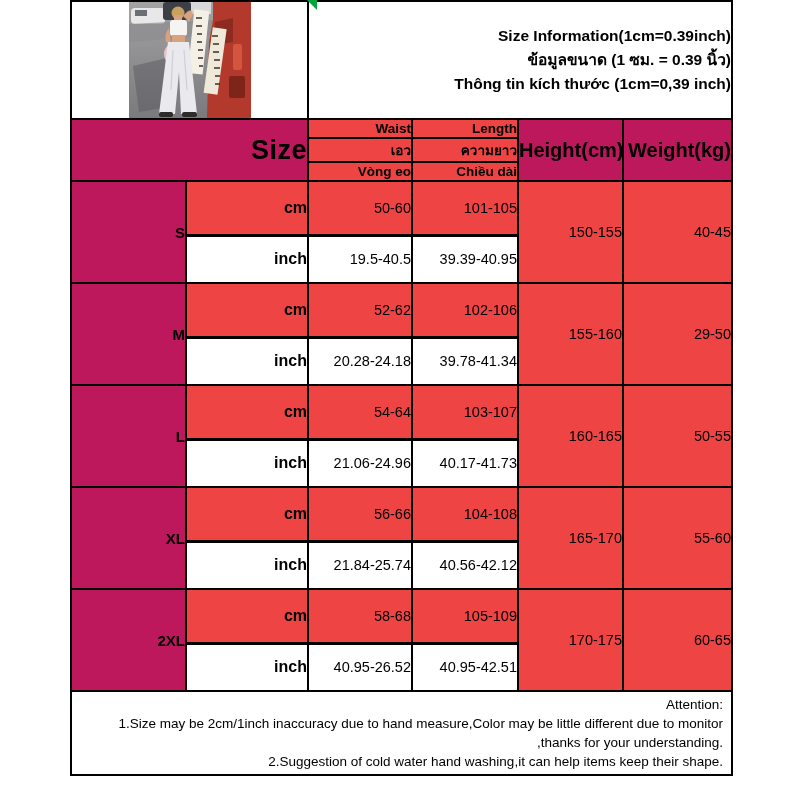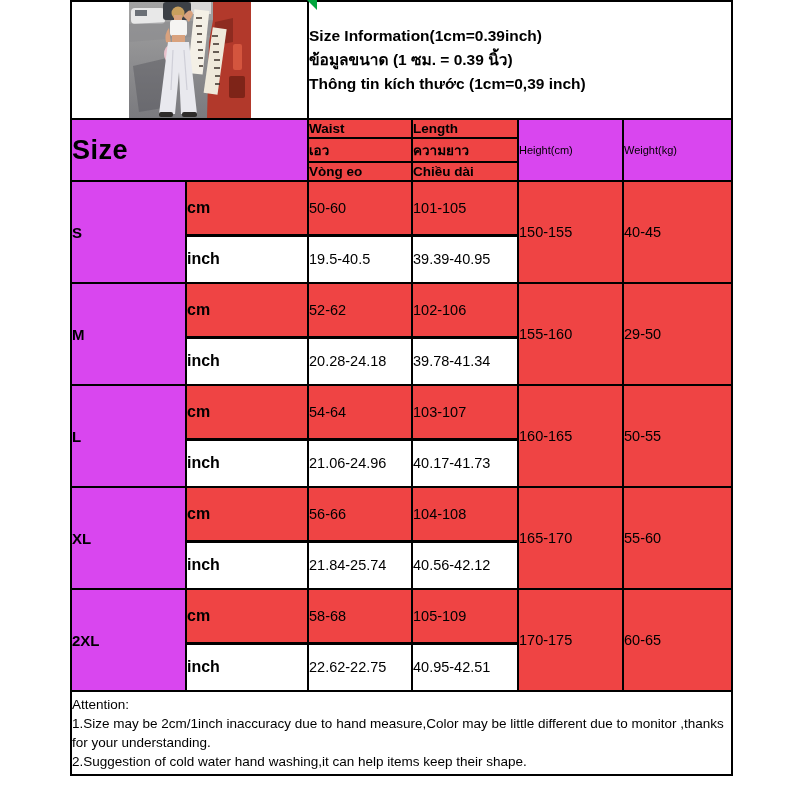--- a/index.html
+++ b/index.html
@@ -15,53 +15,53 @@
     left: 70px; top: 0;
     width: 661px;
   }
   table.size-table {
     border-collapse: collapse;
     width: 661px;
     table-layout: fixed;
   }
   table.size-table td {
     border: 2px solid #000;
-    text-align: left;
+    text-align: right;
     vertical-align: middle;
     padding: 0;
     overflow: hidden;
   }
   
-  .gray  { background: #d946ef; }
+  .gray  { background: #be185d; }
   .light { background: #ef4444; }
   .white { background: #ffffff; }
 
   
   .photo-row td { height: 116px; }
   .photo-cell { background: #ffffff; }
   .photo-wrap { width: 122px; height: 116px; margin: 0 auto; display: block; }
   .title-cell { background: #ffffff; }
   .title-line { font-weight: bold; font-size: 15.5px; line-height: 24px; }
 
   
   .hdr td { height: 19px; }
   .size-hdr { font-size: 27px; font-weight: bold; letter-spacing: 0.5px; }
   .sub-hdr  { font-size: 13.5px; font-weight: bold; }
-  .col-hdr  { font-size: 11px;   font-weight: normal; }
+  .col-hdr  { font-size: 20px;   font-weight: bold; }
 
   
   .cm-row td   { height: 54px; }
   .inch-row td { height: 48px; }
   .size-label  { font-size: 15px; font-weight: bold; }
   .unit        { font-size: 16px; font-weight: bold; }
   .val         { font-size: 14.5px; font-weight: normal; }
   .thick       { border-bottom-width: 3px !important; }
 
   
-  .attention-cell { height: 78px; padding: 3px 0 !important; margin-top: 48px; }
+  .attention-cell { height: 78px; padding: 3px 8px !important; margin-top: 48px; }
   .attention-cell div { font-size: 13.5px; line-height: 19px; font-weight: normal; }
 
   
   .green-mark { position: absolute; left: 307px; top: 0; }
 </style>
 </head>
 <body>
 
 <div class="sheet">
   <table class="size-table">
@@ -206,21 +206,21 @@
     <tr class="cm-row">
       <td class="gray size-label" rowspan="2">2XL</td>
       <td class="light unit thick">cm</td>
       <td class="light val thick">58-68</td>
       <td class="light val thick">105-109</td>
       <td class="light val" rowspan="2">170-175</td>
       <td class="light val" rowspan="2">60-65</td>
     </tr>
     <tr class="inch-row">
       <td class="white unit">inch</td>
-      <td class="white val">22.62-22.75</td>
+      <td class="white val">40.95-26.52</td>
       <td class="white val">40.95-42.51</td>
     </tr>
 
     <tr>
       <td class="white attention-cell" colspan="6">
         <div>Attention:</div>
         <div>1.Size may be 2cm/1inch inaccuracy due to hand measure,Color may be little different due to monitor ,thanks for your understanding.</div>
         <div>2.Suggestion of cold water hand washing,it can help items keep their shape.</div>
       </td>
     </tr>

